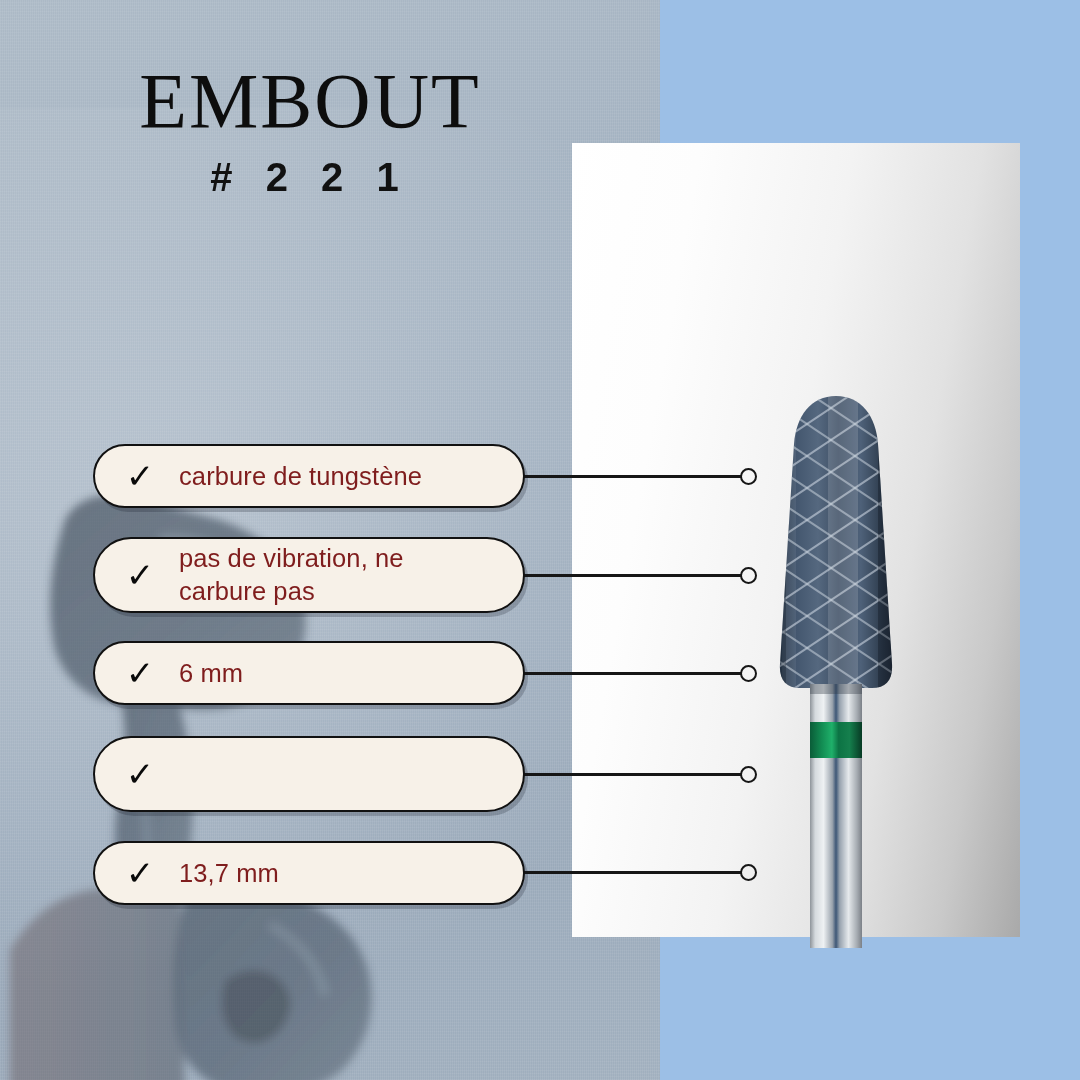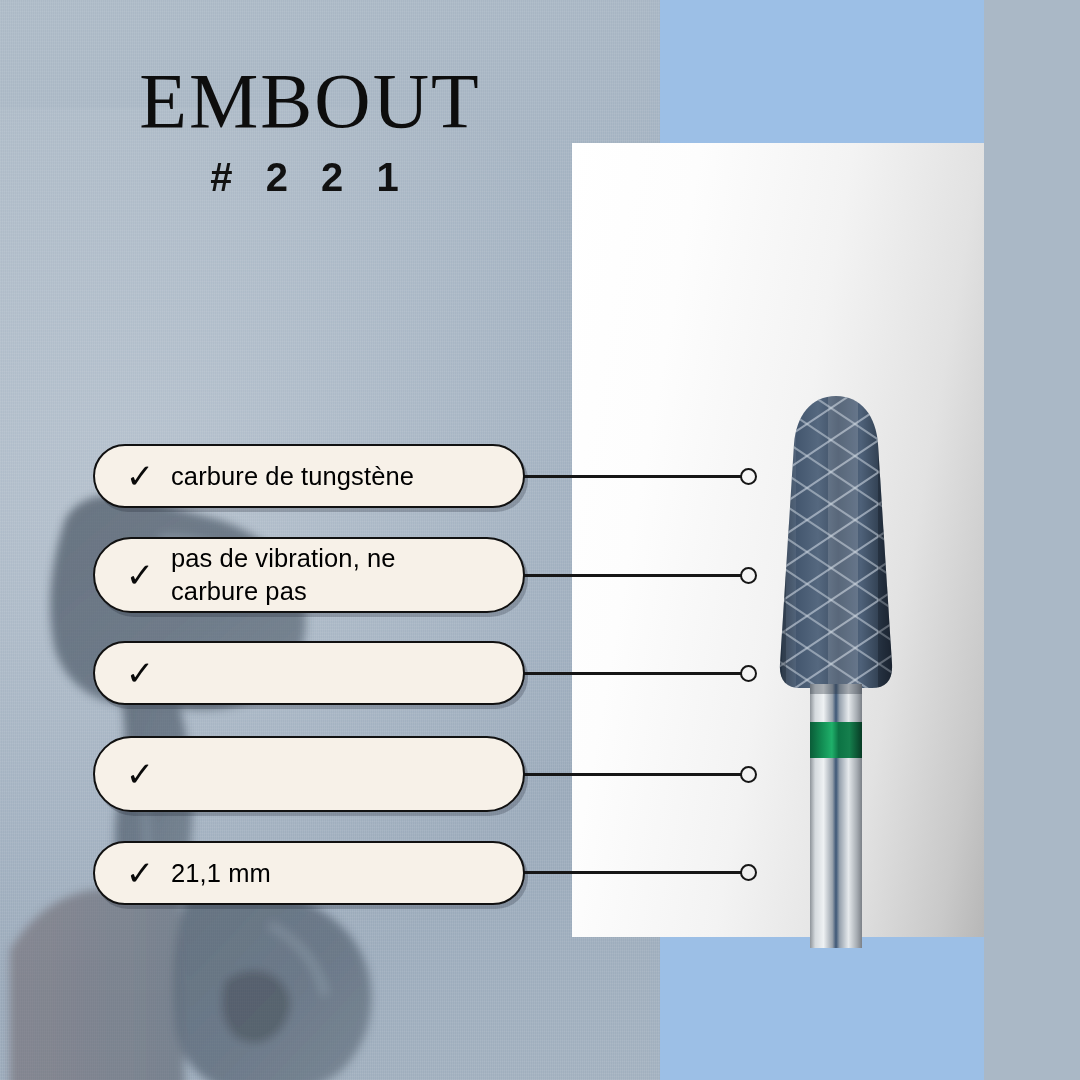--- a/index.html
+++ b/index.html
@@ -5,21 +5,21 @@
   html, body {
     margin: 0; padding: 0;
     width: 1080px; height: 1080px;
     overflow: hidden;
     background: #aab8c6;
     font-family: "Liberation Sans", sans-serif;
   }
 
   #stage {
     position: relative;
-    width: 984px;
+    width: 1080px;
     height: 1080px;
     overflow: hidden;
   }
 
   
   .bg-fabric {
     position: absolute;
     inset: 0;
     background:
       linear-gradient(160deg, #b0bdc9 0%, #a6b4c3 35%, #9eadbd 70%, #aab7c4 100%);
@@ -115,25 +115,26 @@
     font-size: 34px;
     line-height: 1;
     color: #0a0a0a;
     font-family: "DejaVu Sans", sans-serif;
     text-align: center;
     font-weight: 500;
   }
   .pill .ptext {
     flex: 1 1 auto;
     font-size: 25.5px;
-    color: #000000;
+    color: #7f1d1d;
     line-height: 1.28;
     letter-spacing: .1px;
     white-space: pre-line;
     padding-left: 8px;
+    margin-left: 8px;
   }
 
   .pill.p0 { top: 444px;  height: 64px; }
   .pill.p1 { top: 537px;  height: 76px; }
   .pill.p2 { top: 641px;  height: 64px; }
   .pill.p3 { top: 736px;  height: 76px; }
   .pill.p4 { top: 841px;  height: 64px; }
 
   
   .connector {
@@ -236,27 +237,28 @@
     <span class="check">✓</span>
     <span class="ptext">carbure de tungstène</span>
   </div>
   <div class="pill p1">
     <span class="check">✓</span>
     <span class="ptext">pas de vibration, ne
 carbure pas</span>
   </div>
   <div class="pill p2">
     <span class="check">✓</span>
+    <span class="ptext">6 mm</span>
   </div>
   <div class="pill p3">
     <span class="check">✓</span>
   </div>
   <div class="pill p4">
     <span class="check">✓</span>
-    <span class="ptext">21,1 mm</span>
+    <span class="ptext">13,7 mm</span>
   </div>
 
   <svg class="bit" viewBox="0 0 140 556">
     <defs>
       <linearGradient id="headG" x1="0" y1="0" x2="1" y2="0">
         <stop offset="0%" stop-color="#2c3a4c"></stop>
         <stop offset="14%" stop-color="#43566e"></stop>
         <stop offset="34%" stop-color="#55687f"></stop>
         <stop offset="52%" stop-color="#3d4e64"></stop>
         <stop offset="72%" stop-color="#4e6179"></stop>

